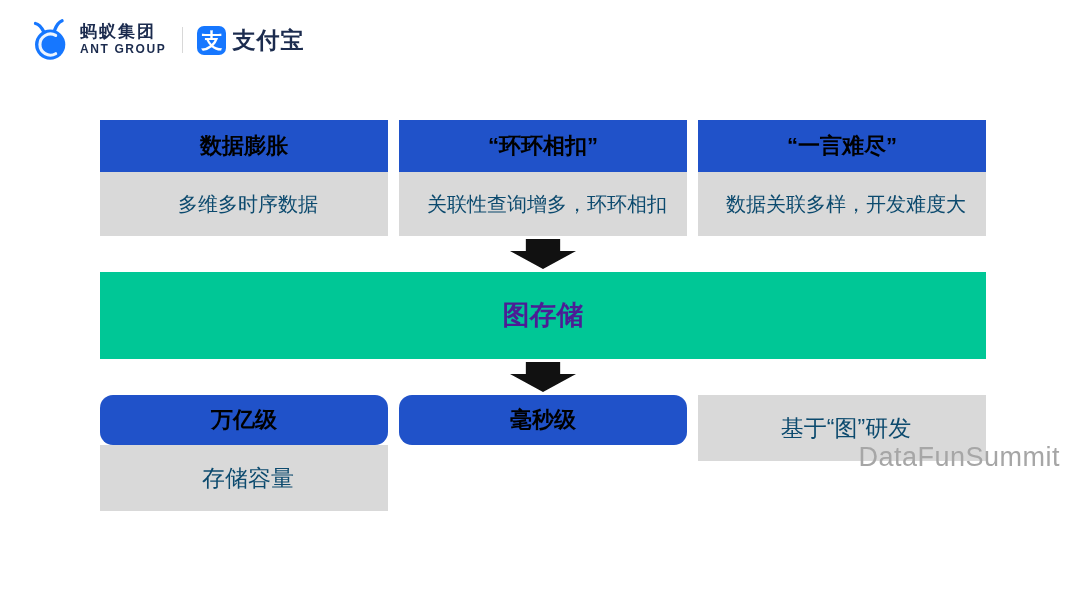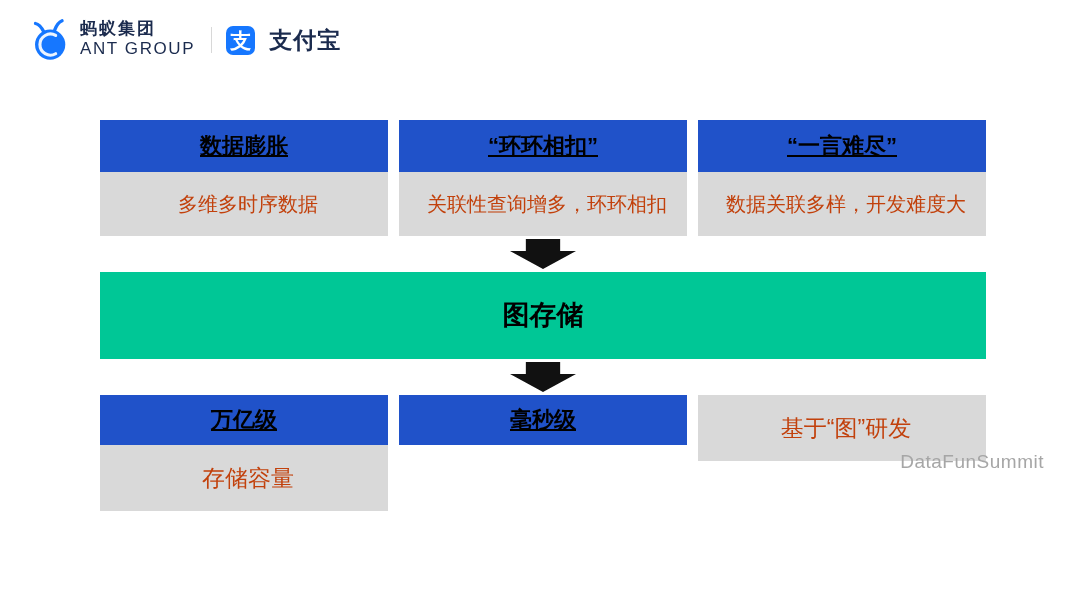--- a/index.html
+++ b/index.html
@@ -19,89 +19,88 @@
     position: absolute; left: 30px; top: 16px;
     display: flex; align-items: center; height: 48px;
   }
   .ant-logo-icon { width: 44px; height: 46px; display: block; }
   .ant-wordmark { margin-left: 6px; display: flex; flex-direction: column; justify-content: center; }
   .ant-cn {
     font-size: 17px; font-weight: bold; color: #1b2b4e;
     letter-spacing: 2px; line-height: 1.1;
   }
   .ant-en {
-    font-size: 17px; font-weight: normal; color: #1b2b4e;
+    font-size: 12px; font-weight: bold; color: #1b2b4e;
     letter-spacing: 1.6px; line-height: 1.2;
   }
   .logo-divider {
     width: 1px; height: 26px; background: #d8d8d8;
     margin: 0 14px 0 16px;
   }
   .alipay-logo { display: flex; align-items: center; }
   .alipay-icon {
     width: 29px; height: 29px; border-radius: 7px;
     background: #1677ff; color: #ffffff;
     display: flex; align-items: center; justify-content: center;
     font-size: 21px; font-weight: bold; line-height: 1;
   }
   .alipay-cn {
-    margin-left: 14px; font-size: 23px; font-weight: bold;
+    margin-left: 6px; font-size: 23px; font-weight: bold;
     color: #1b2b4e; letter-spacing: 1px;
   }
 
   
   .diagram {
     position: absolute; left: 100px; top: 120px; width: 886px;
   }
   .card-row { display: flex; gap: 11px; }
   .card { flex: 1; display: flex; flex-direction: column; }
   .card-header {
     background: #2052c9;
     color: #000000; font-weight: bold; font-size: 22px;
     display: flex; align-items: center; justify-content: center;
     height: 52px;
-    text-decoration: underline;
   }
   .card-body {
     background: #d9d9d9;
-    color: #c2410c; font-size: 20px;
+    color: #0c4a6e; font-size: 20px;
     display: flex; align-items: center; justify-content: center;
     height: 64px;
     padding-left: 8px;
   }
-  .row-bottom .card-header { height: 50px; }
+  .row-bottom .card-header { height: 50px; border-radius: 13px; }
   .row-bottom .card-body { font-size: 23px; height: 66px; }
 
   .arrow-wrap {
     display: flex; justify-content: center;
     padding: 3px 0 3px 0; height: 36px; align-items: center;
   }
   .block-arrow {
     width: 66px; height: 30px; background: #111111;
     clip-path: polygon(24% 0, 76% 0, 76% 40%, 100% 40%, 50% 100%, 0 40%, 24% 40%);
   }
 
   .center-box {
     background: #00c796;
     height: 87px;
     display: flex; flex-direction: column;
     align-items: center; justify-content: center;
-    color: #000000;
+    color: #4c1d95;
   }
   .center-title { font-size: 27px; font-weight: bold; line-height: 1.2; }
   .center-subtitle {
     font-size: 19px; font-weight: bold; margin-top: 6px;
     display: flex; align-items: center;
   }
   .center-sep { margin: 0 26px; font-weight: bold; }
 
   
   .watermark {
-    position: absolute; right: 36px; bottom: 14px;
-    font-size: 19px; color: #a6a6a6; letter-spacing: 0.5px;
+    position: absolute; right: 20px; bottom: 14px;
+    font-size: 27px; color: #a6a6a6; letter-spacing: 0.5px;
   }
 </style>
 </head>
 <body>
 
 <div class="slide">
 
   <div class="logo-bar">
     <svg class="ant-logo-icon" viewBox="0 0 48 48" aria-hidden="true">
       <path d="M15 15 Q11 7 6 6" fill="none" stroke="#1677ff" stroke-width="3.6" stroke-linecap="round"></path>

